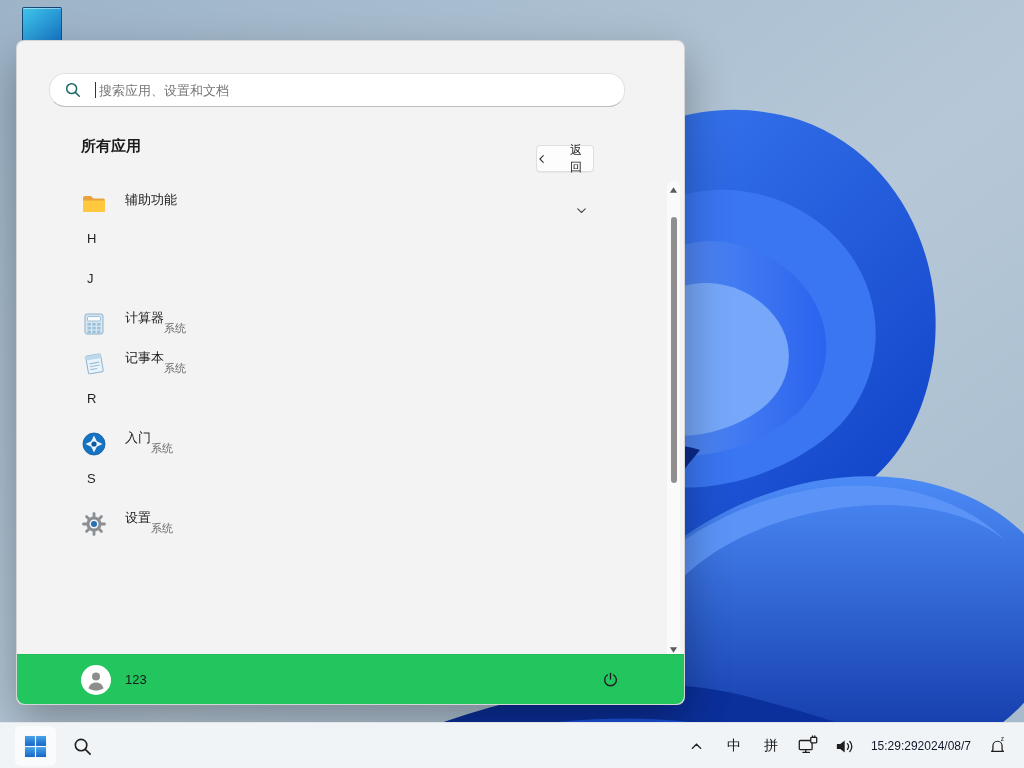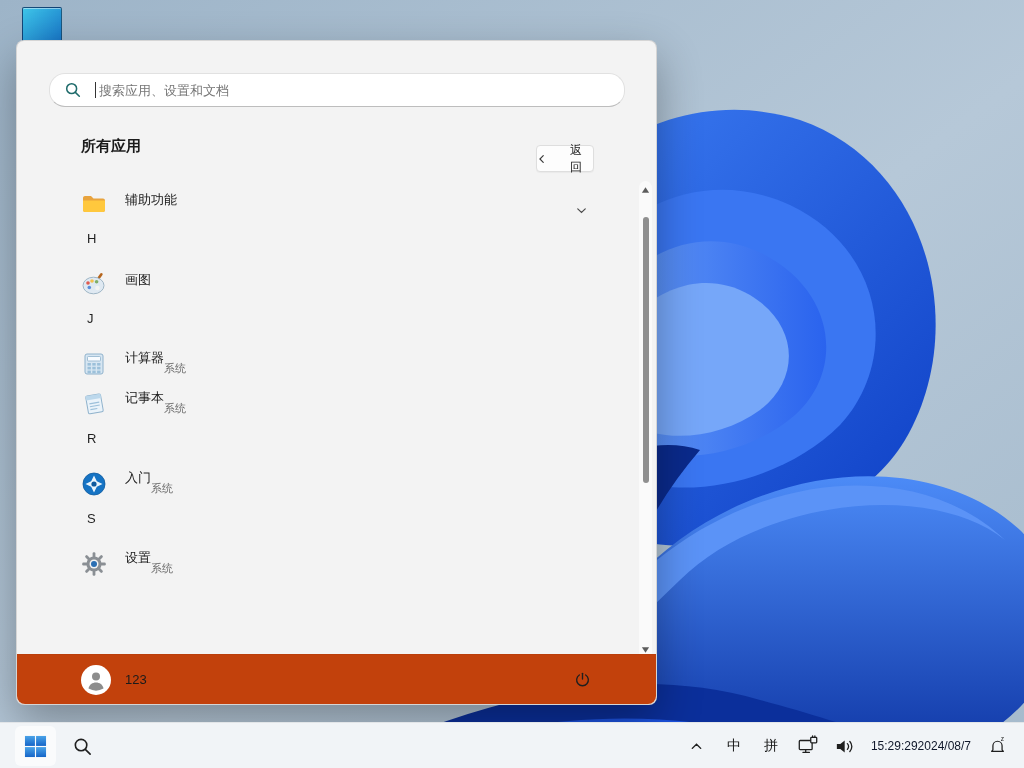--- a/index.html
+++ b/index.html
@@ -12,21 +12,21 @@
 
   
   .desktop-shortcut{position:absolute;left:22px;top:7px;width:38px;height:33px;
     background:linear-gradient(135deg,#3ec5e8,#1877c9);
     border:1px solid rgba(10,25,60,.6);border-radius:2px;
     box-shadow:inset 0 1px 0 rgba(255,255,255,.45);}
 
   
   .start-menu{position:absolute;left:16px;top:40px;width:639px;height:663px;
     background:#f3f3f3;border-radius:8px;border:1px solid rgba(0,0,0,.12);
-    box-shadow:0 18px 45px rgba(0,0,0,.32);}
+    box-shadow:0 18px 45px rgba(0,0,0,.32);padding-left:28px;}
 
   .searchbox{position:absolute;left:32px;top:32px;width:574px;height:32px;
     background:#fff;border:1px solid #e1e1e1;border-bottom-color:#bdbdbd;
     border-radius:16px;}
   .searchbox .s-icon{position:absolute;left:14px;top:7px;}
   .searchbox .caret{position:absolute;left:45px;top:8px;width:1px;height:16px;background:#333;}
   .searchbox input{position:absolute;left:0;top:0;width:100%;height:100%;
     box-sizing:border-box;border:none;outline:none;background:transparent;
     padding:0 14px 0 49px;font-size:13px;font-family:inherit;color:#1b1b1b;border-radius:16px;}
   .searchbox input::placeholder{color:#767676;}
@@ -47,21 +47,21 @@
   .rowchev{position:absolute;right:56px;top:12px;}
 
   
   .scrollbar{position:absolute;right:4px;top:140px;width:13px;height:478px;
     background:#fafafa;border-radius:7px;}
   .sb-arrow{position:absolute;left:0;width:13px;height:14px;display:flex;align-items:center;justify-content:center;}
   .sb-up{top:2px;} .sb-down{bottom:2px;}
   .sb-thumb{position:absolute;left:3.5px;top:36px;width:6px;height:266px;background:#8f8f8f;border-radius:3px;}
 
   
-  .user-bar{position:absolute;left:0;right:0;bottom:0;height:50px;background:#c2410c;
+  .user-bar{position:absolute;left:0;right:0;bottom:0;height:50px;background:#22c55e;
     border-top:1px solid rgba(0,0,0,.04);border-radius:0 0 8px 8px;
     display:flex;align-items:center;padding:0 56px 0 64px;box-sizing:border-box;gap:28px;}
   .user-chip{display:flex;align-items:center;gap:14px;}
   .user-name{font-size:13px;}
   .power-btn{margin-left:auto;width:36px;height:36px;display:flex;align-items:center;justify-content:center;border-radius:4px;}
 
   
   .taskbar{position:absolute;left:0;bottom:0;width:1024px;height:46px;
     background:#f1f4f7;border-top:1px solid rgba(0,0,0,.06);box-sizing:border-box;}
   .tb-start{position:absolute;left:15px;top:3px;width:41px;height:40px;border-radius:6px;
@@ -150,34 +150,20 @@
           <svg width="15" height="15" viewBox="0 0 16 16" fill="none" stroke="#4a4a4a" stroke-width="1.3" stroke-linecap="round">
               <path d="M4 6.3 L8 10 L12 6.3"></path>
             </svg>
         </span>
       </div>
 
       <div class="row section">
         <span>H</span>
       </div>
 
-      <div class="row app">
-        <span class="appicon">
-          <svg width="26" height="26" viewBox="0 0 26 26">
-            <rect x="17.2" y="1.5" width="2.6" height="9.5" rx="1.2" transform="rotate(35 18.5 6)" fill="#b5651d"></rect>
-            <ellipse cx="12.5" cy="14.5" rx="10.5" ry="8.3" fill="#dfe9f2" stroke="#9fb6c6" stroke-width="1"></ellipse>
-            <circle cx="16.5" cy="17" r="2.3" fill="#f3f3f3"></circle>
-            <circle cx="7" cy="12" r="1.8" fill="#e05a4e"></circle>
-            <circle cx="11" cy="10" r="1.8" fill="#f2c14e"></circle>
-            <circle cx="15.6" cy="10.8" r="1.8" fill="#7fb069"></circle>
-            <circle cx="8.3" cy="16.5" r="1.8" fill="#5b8dd9"></circle>
-          </svg>
-        </span>
-        <span class="applabel">画图</span>
-      </div>
 
       <div class="row section">
         <span>J</span>
       </div>
 
       <div class="row app">
         <span class="appicon">
           <svg width="26" height="26" viewBox="0 0 26 26">
             <rect x="4" y="3" width="18" height="20" rx="2" fill="#d7e6f2" stroke="#8fb2cc"></rect>
             <rect x="6.5" y="5.5" width="13" height="4.5" rx="0.8" fill="#f7fbff" stroke="#8fb2cc" stroke-width="0.8"></rect>

